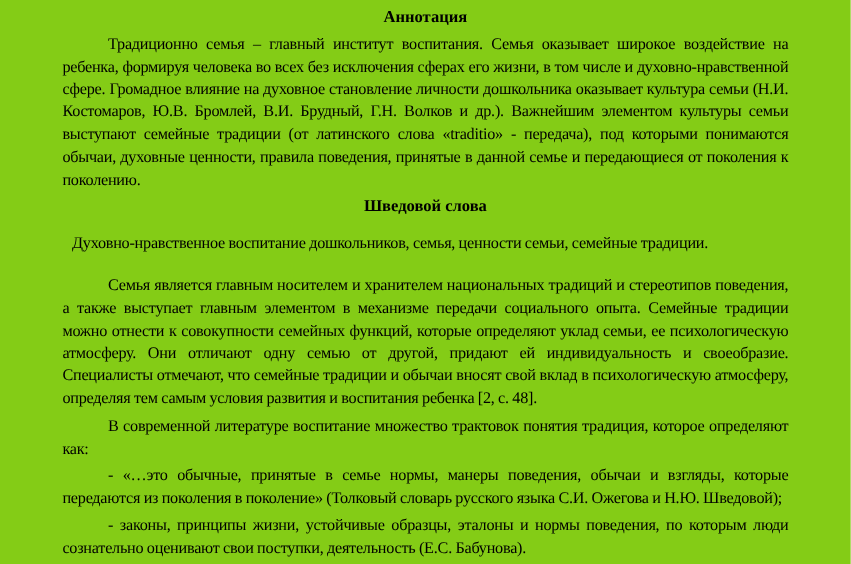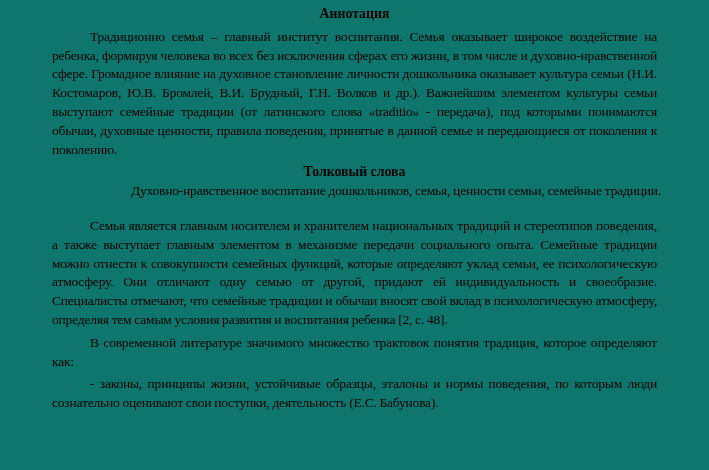--- a/index.html
+++ b/index.html
@@ -6,21 +6,21 @@
       margin: 0;
       padding: 0;
       background: #ffffff;
     }
     .page {
       position: relative;
       width: 709px;
       height: 470px;
       box-sizing: border-box;
       padding: 5px 48px 0 48px;
-      background: #0f766e;
+      background: #84cc16;
       color: #000000;
       font-family: "Liberation Serif", "DejaVu Serif", serif;
       font-size: 13.5px;
       line-height: 18.8px;
       overflow: hidden;
     }
     .heading {
       margin: 0;
       font-size: 13.8px;
       font-weight: bold;
@@ -28,42 +28,43 @@
       line-height: 18.8px;
     }
     .para {
       margin: 4px;
       text-align: justify;
       text-indent: 38px;
       letter-spacing: -0.015em;
       word-spacing: -0.02em;
     }
     .keywords-line {
-      margin: 0;
-      text-align: right;
+      margin: 12px;
+      text-align: left;
       text-indent: 0;
     }
     .gap-before {
       margin-top: 16px;
     }
   </style>
 </head>
 <body>
 
 <div class="page">
 
   <h1 class="heading">Аннотация</h1>
 
   <p class="para">Традиционно семья – главный институт воспитания. Семья оказывает широкое воздействие на ребенка, формируя человека во всех без исключения сферах его жизни, в том числе и духовно-нравственной сфере. Громадное влияние на духовное становление личности дошкольника оказывает культура семьи (Н.И. Костомаров, Ю.В. Бромлей, В.И. Брудный, Г.Н. Волков и др.). Важнейшим элементом культуры семьи выступают семейные традиции (от латинского слова «traditio» - передача), под которыми понимаются обычаи, духовные ценности, правила поведения, принятые в данной семье и передающиеся от поколения к поколению.</p>
 
-  <h2 class="heading">Толковый слова</h2>
+  <h2 class="heading">Шведовой слова</h2>
 
   <p class="para keywords-line">Духовно-нравственное воспитание дошкольников, семья, ценности семьи, семейные традиции.</p>
 
   <p class="para gap-before">Семья является главным носителем и хранителем национальных традиций и стереотипов поведения, а также выступает главным элементом в механизме передачи социального опыта. Семейные традиции можно отнести к совокупности семейных функций, которые определяют уклад семьи, ее психологическую атмосферу. Они отличают одну семью от другой, придают ей индивидуальность и своеобразие. Специалисты отмечают, что семейные традиции и обычаи вносят свой вклад в психологическую атмосферу, определяя тем самым условия развития и воспитания ребенка [2, с. 48].</p>
 
-  <p class="para">В современной литературе значимого множество трактовок понятия традиция, которое определяют как:</p>
+  <p class="para">В современной литературе воспитание множество трактовок понятия традиция, которое определяют как:</p>
 
+  <p class="para">- «…это обычные, принятые в семье нормы, манеры поведения, обычаи и взгляды, которые передаются из поколения в поколение» (Толковый словарь русского языка С.И. Ожегова и Н.Ю. Шведовой);</p>
 
 
   <p class="para">- законы, принципы жизни, устойчивые образцы, эталоны и нормы поведения, по которым люди сознательно оценивают свои поступки, деятельность (Е.С. Бабунова).</p>
 
 </div>
 
 </body></html>

